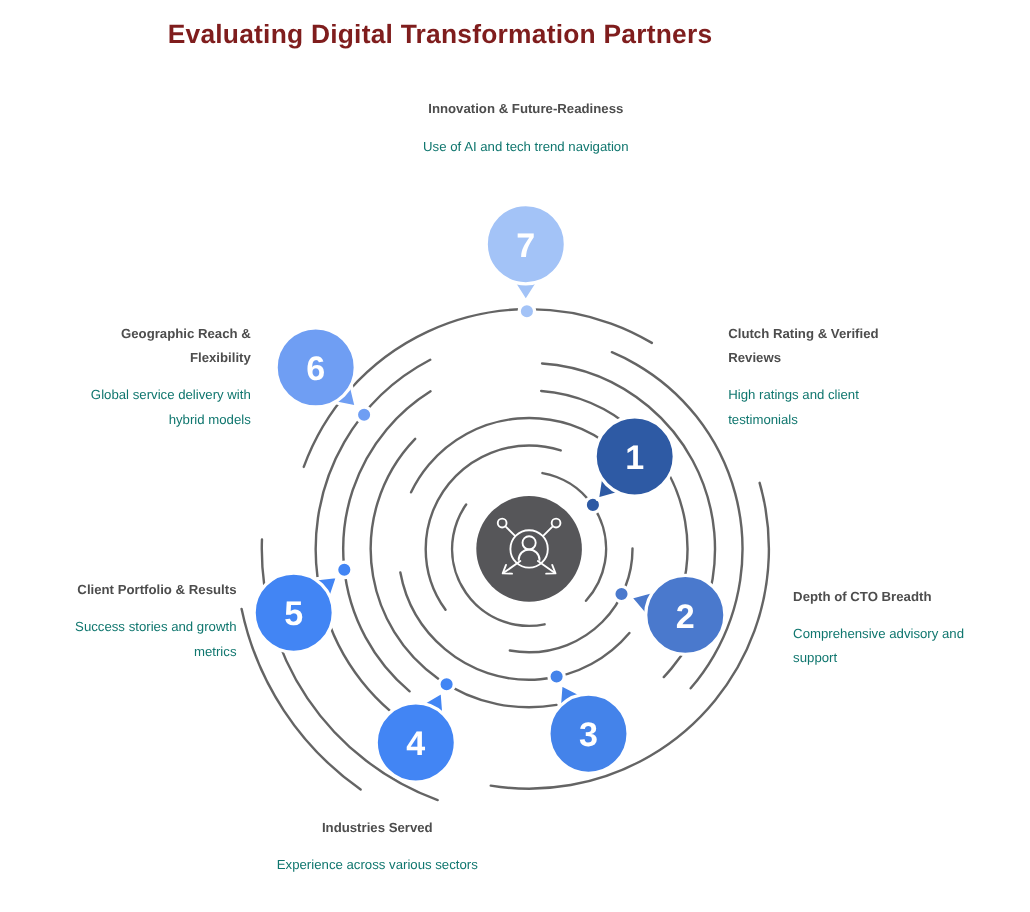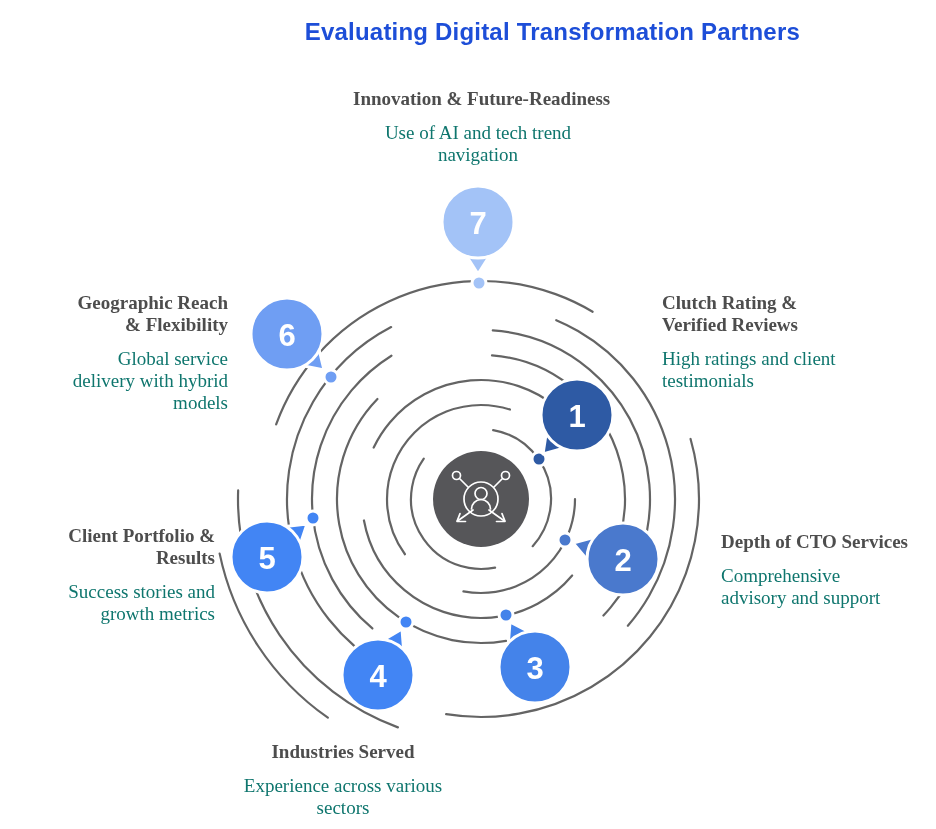--- a/index.html
+++ b/index.html
@@ -1,25 +1,25 @@
 <!DOCTYPE html>
 <html><head>
 <meta charset="utf-8">
 <style>
   html,body{margin:0;padding:0;background:#fff;}
   .canvas{
     position:relative;width:936px;height:829px;background:#ffffff;overflow:hidden;
     font-family:"Liberation Sans", sans-serif;
   }
   .title{
-    position:absolute;top:18px;left:0;width:800px;text-align:right;
-    font-size:24px;font-weight:700;color:#1d4ed8;letter-spacing:.2px;
+    position:absolute;top:18px;left:0;width:800px;text-align:center;
+    font-size:24px;font-weight:700;color:#7f1d1d;letter-spacing:.2px;
   }
   .diagram-svg{position:absolute;left:0;top:0;}
-  .label-block{position:absolute;font-size:19px;line-height:22px;font-family:Liberation Serif, serif;}
+  .label-block{position:absolute;font-size:12px;line-height:22px;}
   .lb-heading{font-weight:700;color:#4d4d4d;}
   .lb-desc{margin-top:12px;color:#0f766e;}
   .ta-c{text-align:center;} .ta-r{text-align:right;} .ta-l{text-align:left;}
   .nowrap{white-space:nowrap;}
   .bubble-num{
     font-family:"Liberation Sans", sans-serif;font-size:31px;font-weight:700;fill:#ffffff;
   }
 </style>
 </head>
 <body>
@@ -126,21 +126,21 @@
     <div class="lb-heading">Clutch Rating &amp; Verified Reviews</div>
     <div class="lb-desc">High ratings and client testimonials</div>
   </div>
 
   <div class="label-block ta-r" style="left:55px;top:525px;width:160px">
     <div class="lb-heading">Client Portfolio &amp; Results</div>
     <div class="lb-desc">Success stories and growth metrics</div>
   </div>
 
   <div class="label-block ta-l" style="left:721px;top:531px;width:178px">
-    <div class="lb-heading nowrap">Depth of CTO Services</div>
+    <div class="lb-heading nowrap">Depth of CTO Breadth</div>
     <div class="lb-desc">Comprehensive advisory and support</div>
   </div>
 
   <div class="label-block ta-c" style="left:243px;top:741px;width:200px">
     <div class="lb-heading">Industries Served</div>
     <div class="lb-desc">Experience across various sectors</div>
   </div>
 
 
 </div>

